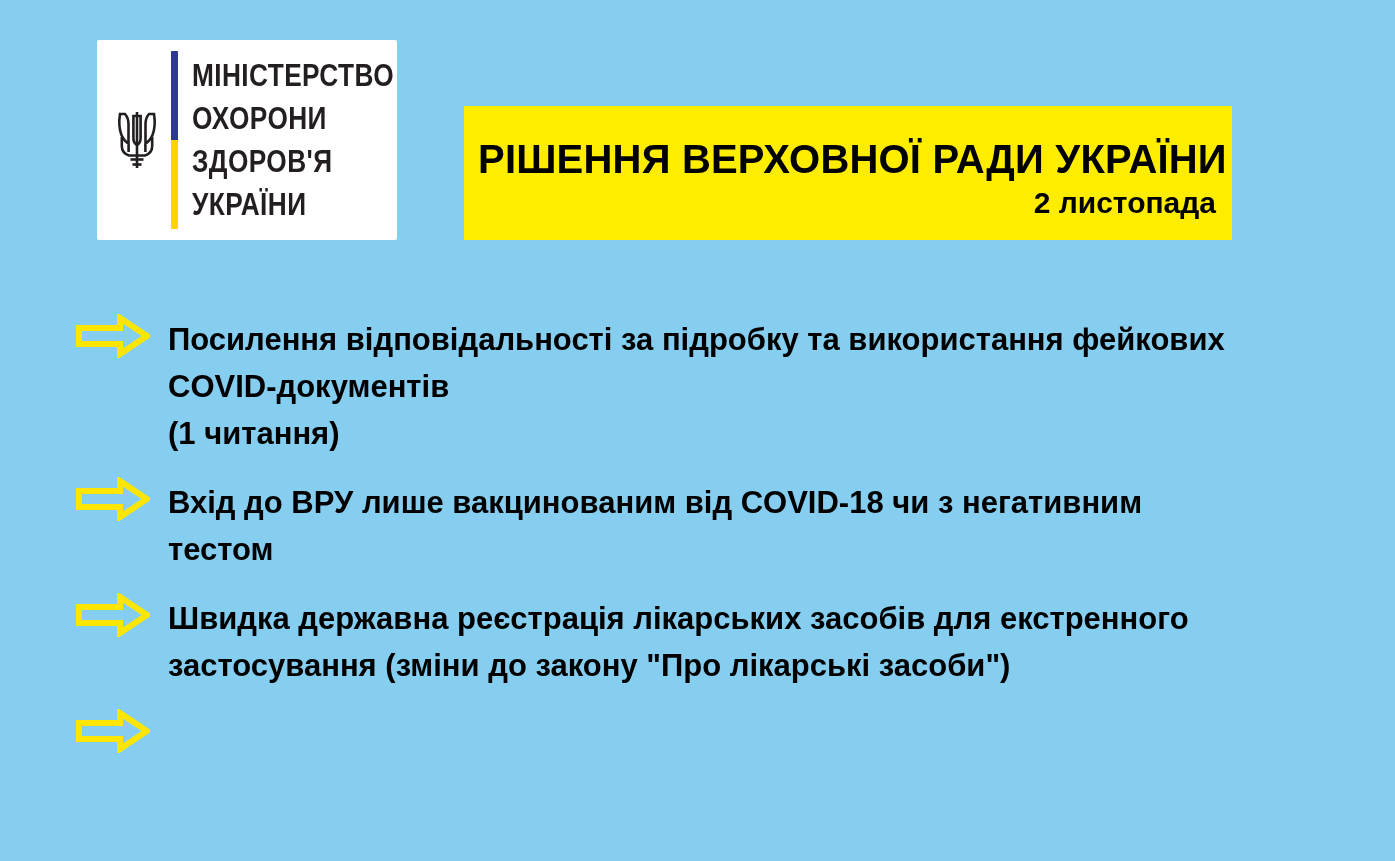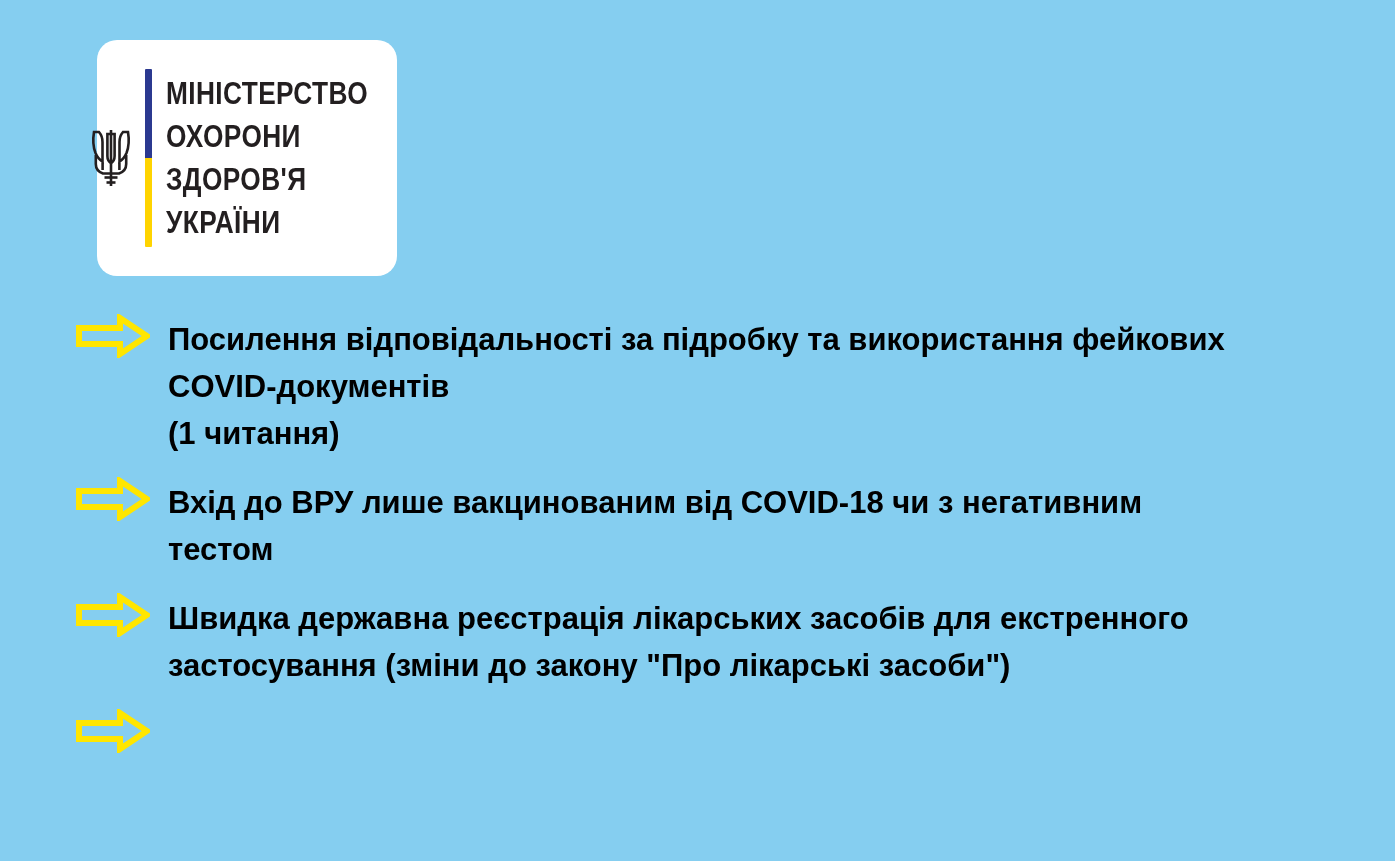--- a/index.html
+++ b/index.html
@@ -24,28 +24,27 @@
     width: 1395px;
     height: 260px;
   }
 
   
   .logo-card {
     position: absolute;
     left: 97px;
     top: 40px;
     width: 300px;
-    height: 236px;
+    height: 200px;
     background: #ffffff;
-    border-radius: 20px;
+    border-radius: 2px;
     display: flex;
     align-items: center;
     box-sizing: border-box;
     padding: 6px 10px 6px 8px;
-    justify-content: center;
   }
   .logo-emblem {
     width: 56px;
     height: 64px;
     flex: 0 0 56px;
     margin-left: 4px;
     margin-right: 6px;
     display: flex;
     align-items: center;
     justify-content: center;
@@ -184,20 +183,24 @@
       <div class="db-yellow"></div>
     </div>
     <div class="logo-words">
       <span>МІНІСТЕРСТВО</span>
       <span>ОХОРОНИ</span>
       <span>ЗДОРОВ'Я</span>
       <span>УКРАЇНИ</span>
     </div>
   </div>
 
+  <div class="title-banner">
+    <div class="title-main">РІШЕННЯ ВЕРХОВНОЇ РАДИ УКРАЇНИ</div>
+    <div class="title-sub">2 листопада</div>
+  </div>
 
 </div>
 
 <div class="bullets">
 
   <div class="bullet-row">
     <div class="bullet-arrow">
       <svg viewBox="0 0 74 44" xmlns="http://www.w3.org/2000/svg" aria-hidden="true">
         <path d="M3 14 L44 14 L44 4 L71 22 L44 40 L44 30 L3 30 Z" fill="none" stroke="#ffe600" stroke-width="6" stroke-linejoin="miter"></path>
       </svg>

